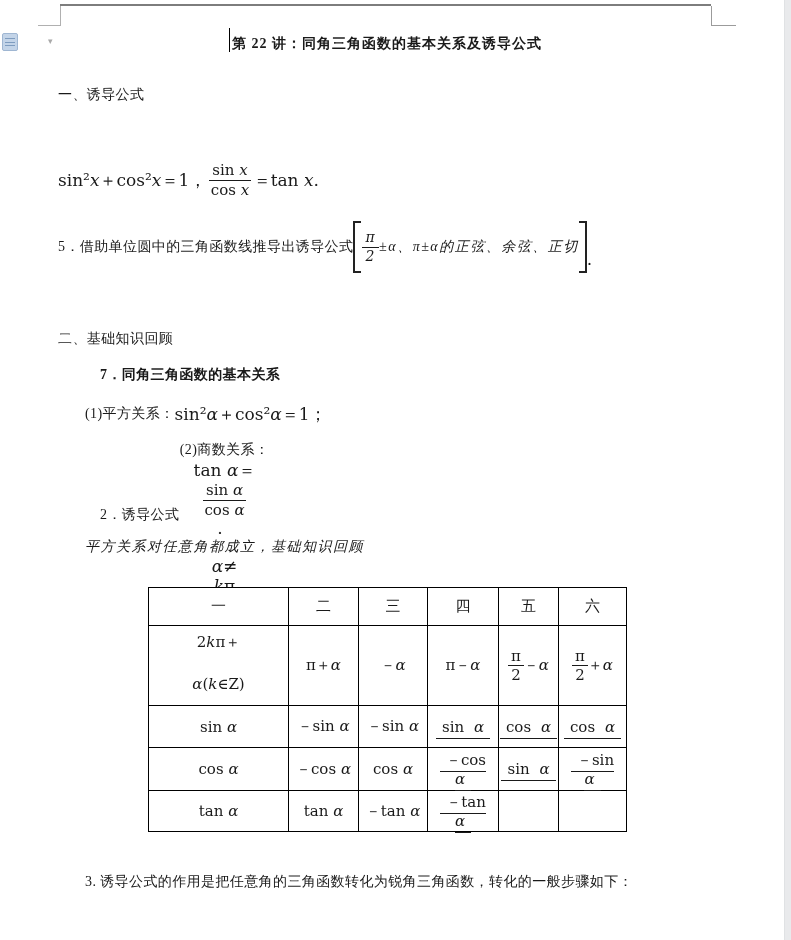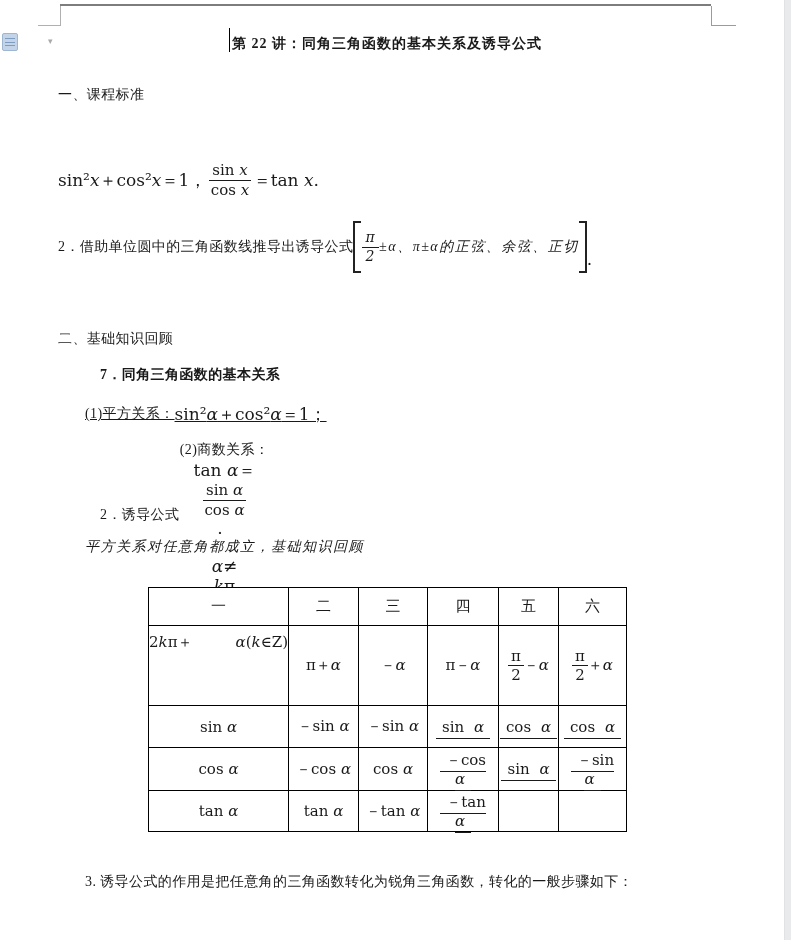--- a/index.html
+++ b/index.html
@@ -28,21 +28,21 @@
   .hr2 td{height:79px;}
   .hr3 td{height:41px;}
   .hr4 td{height:42px;}
   .hr5 td{height:40px;}
   .cellflex{display:flex;align-items:center;justify-content:center;}
   .blank{border-bottom:1px solid #1a1a1a;padding:0 6px 2px;word-spacing:5px;}
   .wavy{text-decoration:underline;text-decoration-style:wavy;text-decoration-color:#e03434;
         text-decoration-thickness:1px;text-underline-offset:3px;}
   .cursor{display:inline-block;width:1px;height:24px;background:#000;vertical-align:-4px;margin-right:2px;}
   .title{font-size:14px;font-weight:bold;letter-spacing:1px;white-space:nowrap;}
-  .col2lines{display:flex;justify-content:space-between;
+  .col2lines{display:flex;flex-direction:column;justify-content:space-between;
         height:60px;padding:7px 0 12px;box-sizing:content-box;}
   .mark{background:#b0b0b0;}
   .edge-line{background:#7d7d7d;}
   .scroll-strip{background:#e9eaec;border-left:1px solid #e0e2e4;}
   .paste-icon{width:16px;height:18px;background:#c3d4e8;border:1px solid #9fb6d2;border-radius:2px;
         display:flex;flex-direction:column;justify-content:space-evenly;padding:2px 2px;box-sizing:border-box;}
   .paste-icon .ln{height:1px;background:#7e9cbf;}
   .dd-arrow{font-size:9px;color:#a9a9a9;line-height:9px;}
 </style>
 </head>
@@ -60,48 +60,48 @@
   <div class="ln"></div>
   <div class="ln"></div>
   <div class="ln"></div>
 </div>
 <div class="abs dd-arrow" style="left:48px;top:37px;">▾</div>
 
 <div class="abs title" style="left:60px;top:28px;width:651px;text-align:center;">
   <span class="cursor"></span><span>第 22 讲：同角三角函数的基本关系及诱导公式</span>
 </div>
 
-<div class="abs cn" style="left:58px;top:86px;">一、课程标准</div>
+<div class="abs cn" style="left:58px;top:86px;">一、诱导公式</div>
 
 <div class="abs row" style="left:58px;top:156px;height:48px;">
   <span class="math">sin²<i>x</i>＋cos²<i>x</i>＝1，</span>
   <span class="frac" style="margin:0 3px;">
     <span class="fnum">sin <i>x</i></span>
     <span class="fden">cos <i>x</i></span>
   </span>
   <span class="math">＝tan <i>x</i>.</span>
 </div>
 
 <div class="abs row" style="left:58px;top:221px;height:52px;">
-  <span class="cn">2．借助单位圆中的三角函数线推导出诱导公式</span>
+  <span class="cn">5．借助单位圆中的三角函数线推导出诱导公式</span>
   <span class="bracket l"></span>
   <span class="frac script" style="margin-left:1px;">
     <span class="fnum">π</span>
     <span class="fden">2</span>
   </span>
   <span class="script">±α、π±α的正弦、余弦、正切</span>
   <span class="bracket r"></span>
   <span class="math" style="align-self:flex-end;margin-bottom:4px;">.</span>
 </div>
 
 <div class="abs cn" style="left:58px;top:330px;">二、基础知识回顾</div>
 
 <div class="abs cn bold" style="left:100px;top:366px;">7．同角三角函数的基本关系</div>
 
-<div class="abs row" style="left:85px;top:404px;height:20px;text-decoration:underline;">
+<div class="abs row" style="left:85px;top:404px;height:20px;">
   <span class="cn">(1)平方关系：</span>
   <span class="math">sin²<i>α</i>＋cos²<i>α</i>＝1；</span>
 </div>
 
 <div class="abs row" style="left:85px;top:441px;height:52px;flex-direction:column;">
   <span class="cn">(2)商数关系：</span>
   <span class="math">tan <i>α</i>＝</span>
   <span class="frac" style="margin:0 2px;">
     <span class="fnum">sin <i>α</i></span>
     <span class="fden">cos <i>α</i></span>

